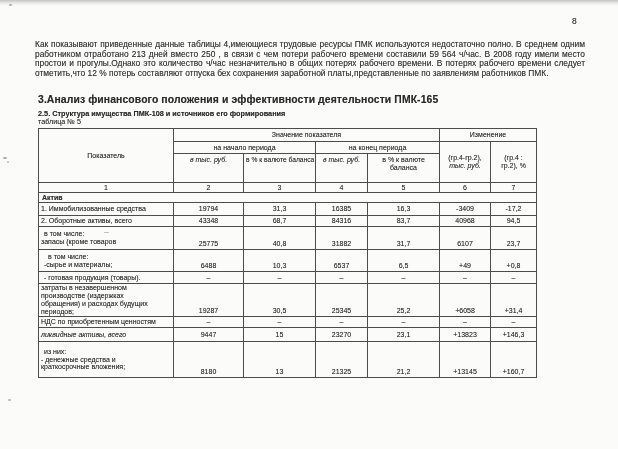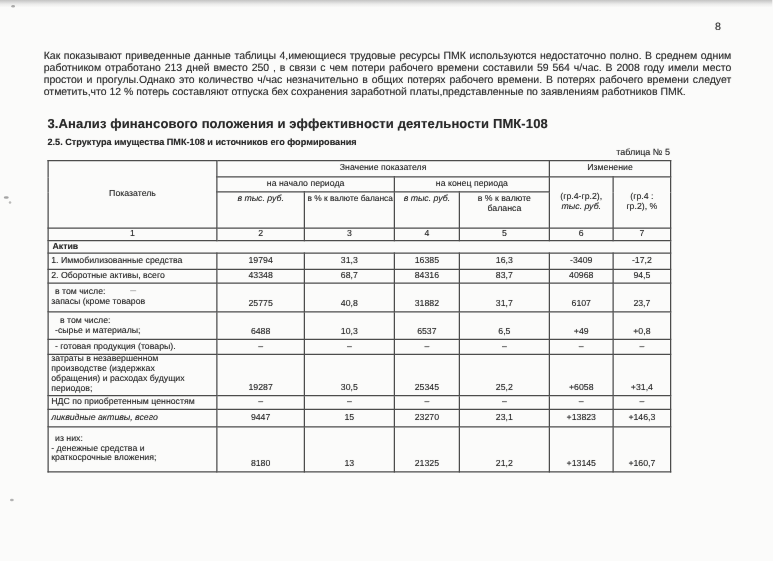--- a/index.html
+++ b/index.html
@@ -32,21 +32,21 @@
   .heading{
     position:absolute;top:94px;left:38px;margin:0;
     font-size:10.4px;font-weight:bold;color:#2b2b2b;letter-spacing:.1px;
   }
   .subheading{
     position:absolute;top:109px;left:38px;margin:0;
     font-size:7.3px;font-weight:bold;color:#2b2b2b;
   }
   .table-label{
     position:absolute;top:117px;left:38px;width:498px;
-    font-size:7.2px;text-align:right;color:#333;
+    font-size:7.2px;color:#333;
   }
   table.data-table{
     position:absolute;top:128px;left:38px;width:498px;
     border-collapse:collapse;table-layout:fixed;
     font-size:7px;line-height:7.8px;color:#303030;
   }
   table.data-table td{
     border:1px solid #4c4c4c;padding:0 2px;vertical-align:middle;
     overflow:hidden;
   }
@@ -77,21 +77,21 @@
   <div class="speck s1"></div>
   <div class="speck s2"></div>
   <div class="speck s3"></div>
   <div class="speck s4"></div>
   <div class="speck s5"></div>
 
   <div class="page-number blur">8</div>
 
   <p class="paragraph blur">Как показывают приведенные данные таблицы 4,имеющиеся трудовые ресурсы ПМК используются недостаточно полно. В среднем одним работником отработано  213 дней вместо  250 , в связи с чем потери рабочего времени составили  59 564 ч/час. В 2008 году имели место простои и прогулы.Однако это количество ч/час незначительно в общих потерях рабочего времени. В потерях рабочего времени следует отметить,что 12 % потерь составляют отпуска бех сохранения  заработной платы,представленные по заявлениям работников ПМК.</p>
 
-  <h1 class="heading blur">3.Анализ финансового положения и эффективности деятельности ПМК-108</h1>
+  <h1 class="heading blur">3.Анализ финансового положения и эффективности деятельности ПМК-165</h1>
   <h2 class="subheading blur">2.5. Структура имущества ПМК-108 и источников его формирования</h2>
   <div class="table-label blur">таблица № 5</div>
 
   <table class="data-table blur">
     <colgroup>
       <col style="width:135px">
         <col style="width:70px">
         <col style="width:72px">
       <col style="width:52px">
         <col style="width:72px">

